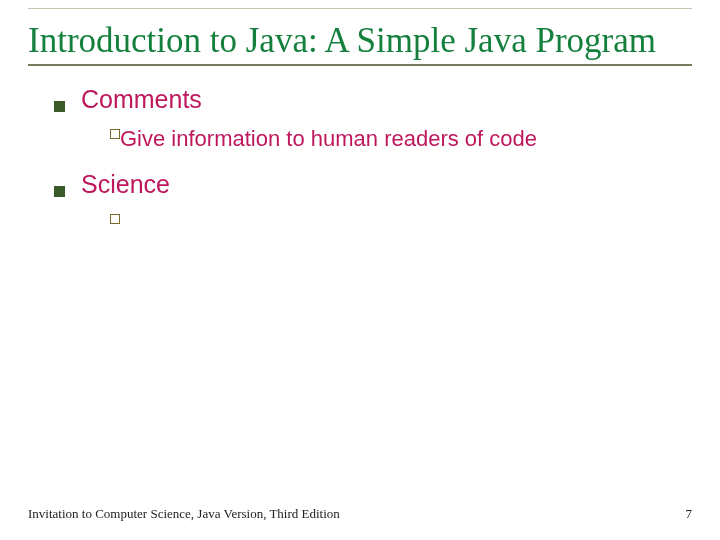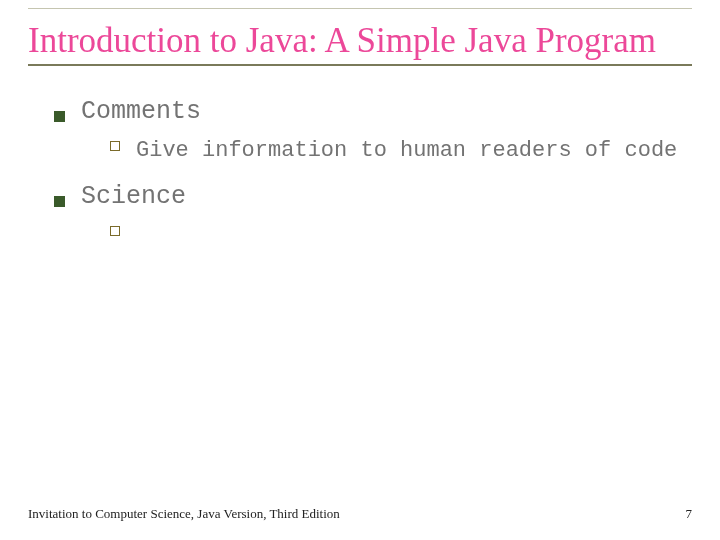--- a/index.html
+++ b/index.html
@@ -19,28 +19,28 @@
     position: absolute;
     left: 0;
     right: 0;
     top: -10px;
     height: 0;
     border-top: 1px solid #c5c5b0;
   }
   h1.title {
     font-size: 35px;
     font-weight: 400;
-    color: #ec4899;
+    color: #15803d;
     line-height: 1.2;
     padding-top: 2px;
   }
   .content {
-    padding: 30px 10px 0 26px;
-    font-family: Liberation Mono, monospace;
-    color: #737373;
+    padding: 18px 10px 0 26px;
+    font-family: Liberation Sans, sans-serif;
+    color: #be185d;
   }
   .lvl1 {
     margin-bottom: 16px;
   }
   .lvl1-row {
     display: flex;
     align-items: baseline;
     gap: 16px;
   }
   .bullet-sq {
@@ -54,21 +54,20 @@
   .lvl1-text {
     font-size: 25px;
     line-height: 1.25;
   }
   .lvl2 {
     margin: 10px 0 0 56px;
   }
   .lvl2-row {
     display: flex;
     align-items: flex-start;
-    gap: 16px;
   }
   .bullet-open {
     width: 10px;
     height: 10px;
     border: 1.5px solid #7a6a2a;
     flex: 0 0 auto;
     position: relative;
     top: 4px;
   }
   .lvl2-text {

